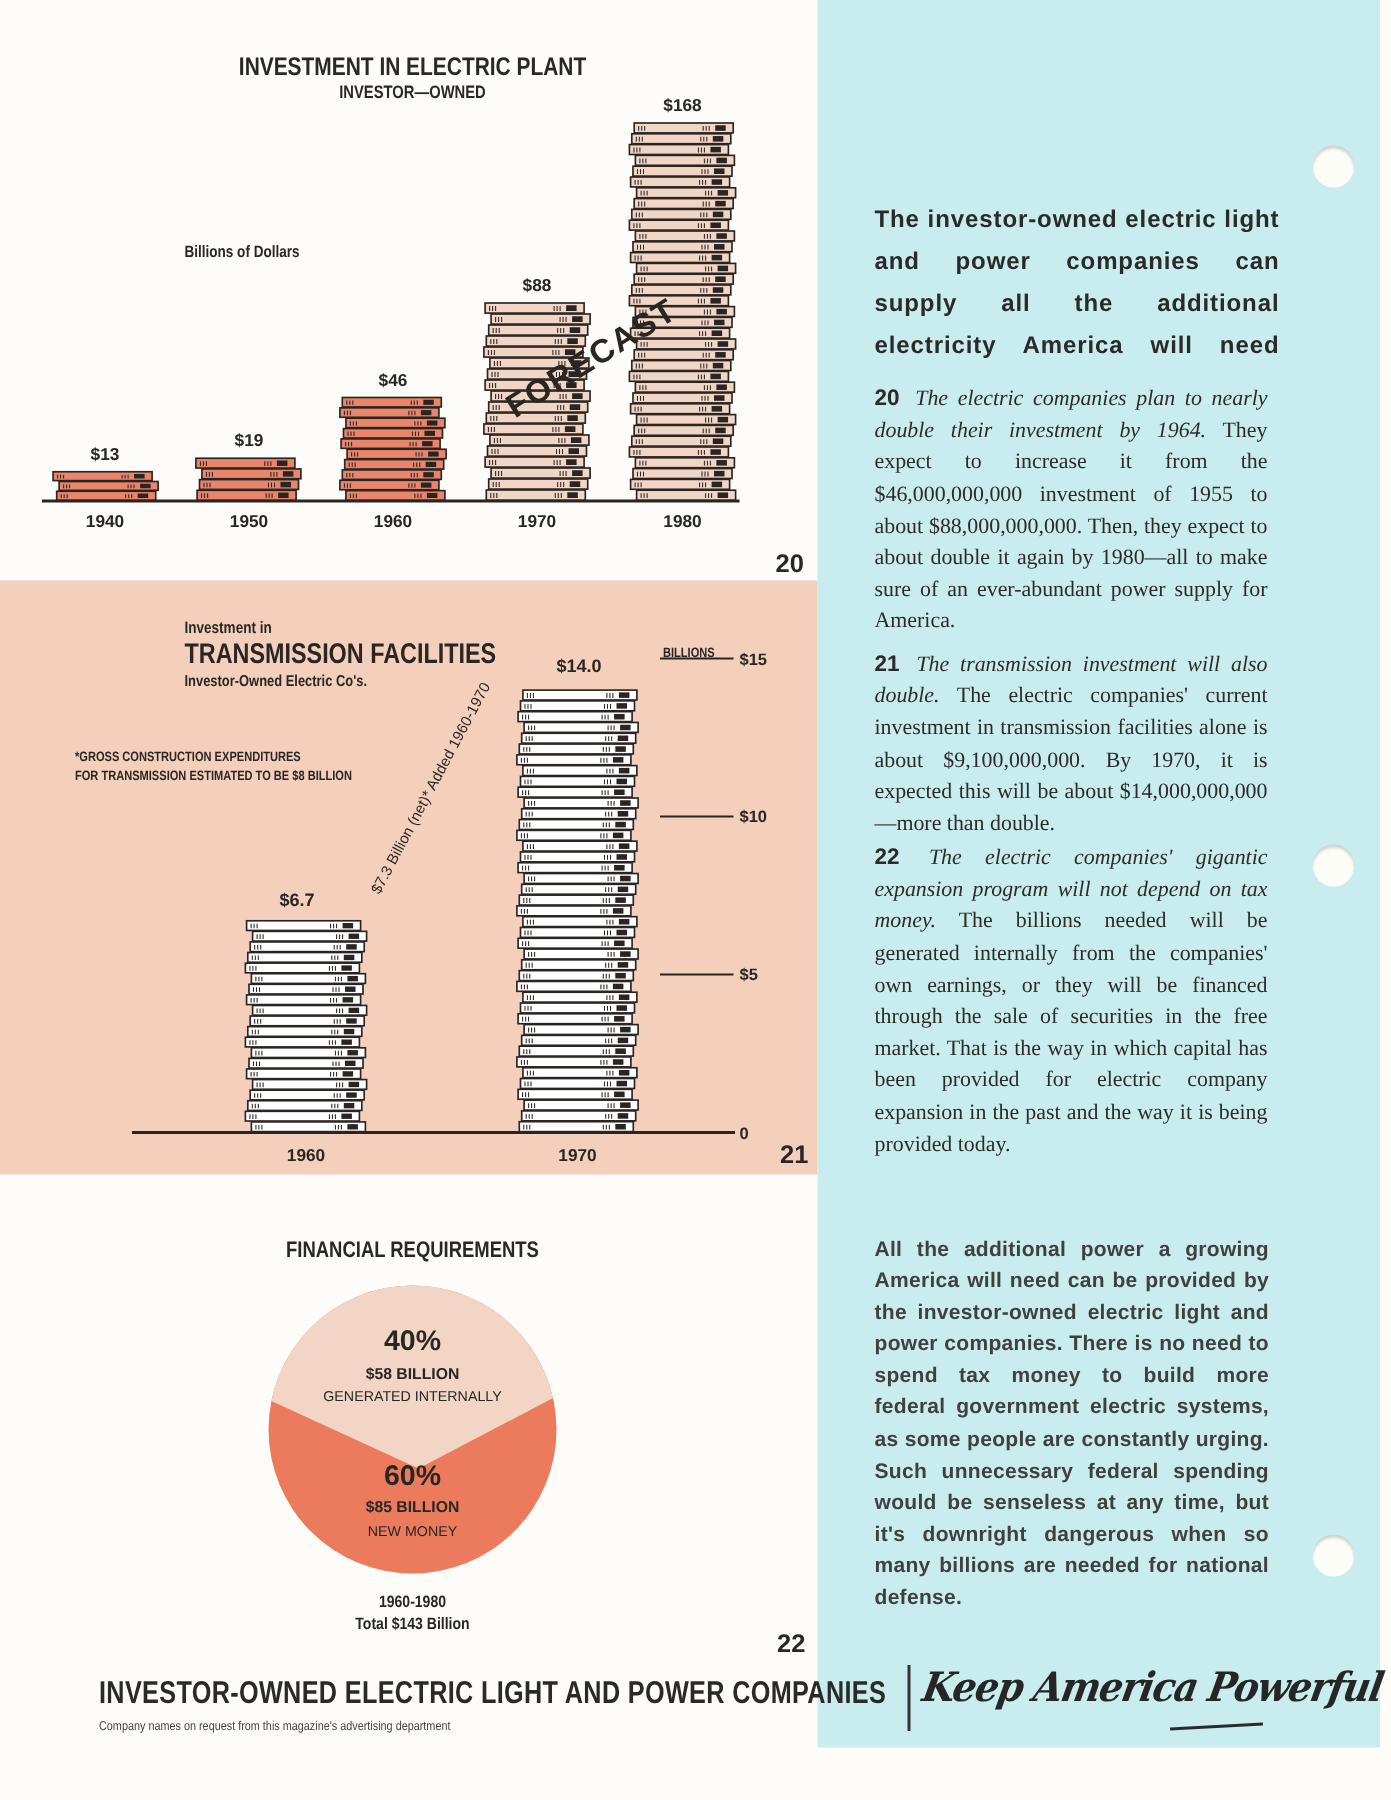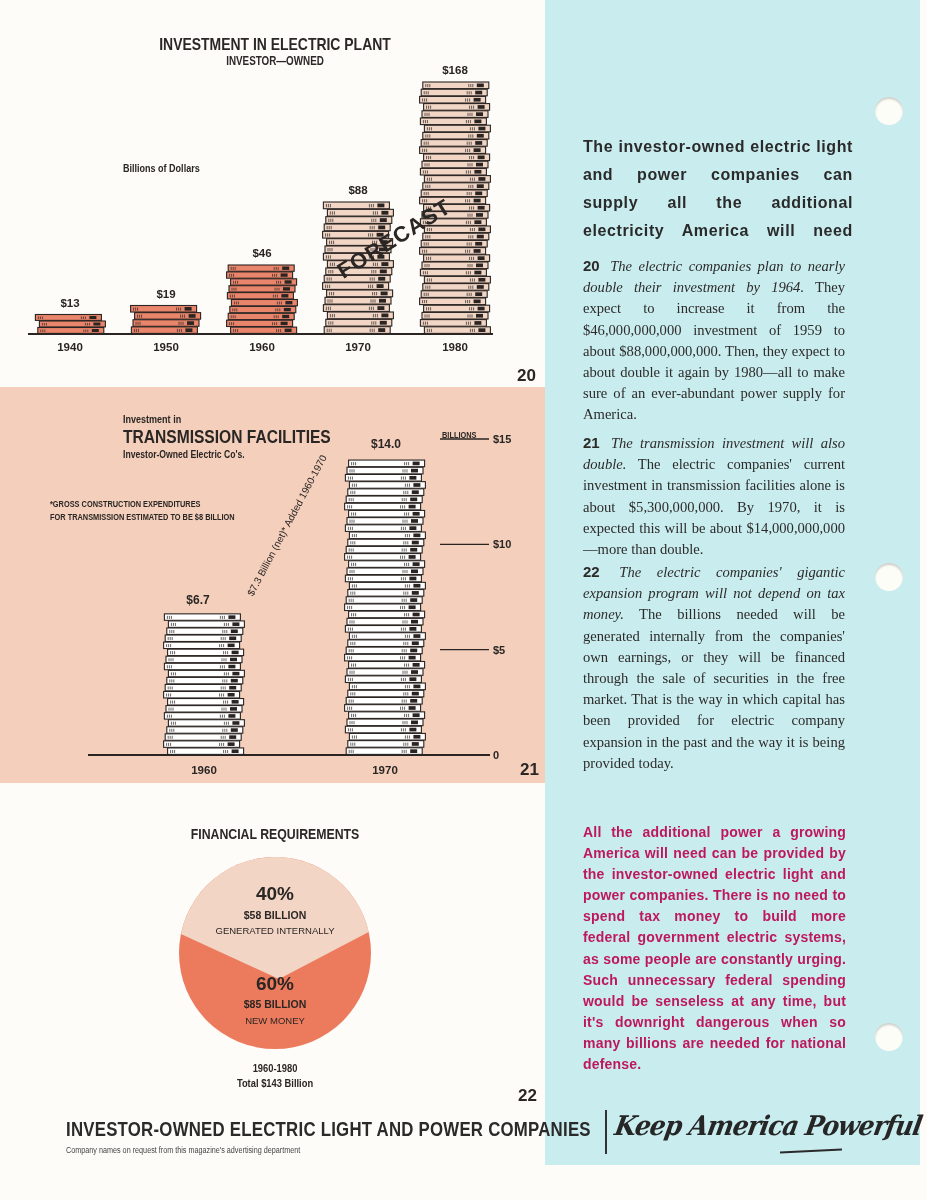--- a/index.html
+++ b/index.html
@@ -30,21 +30,21 @@
   .para {
     position: absolute; left: 38px; width: 262px;
     font-family: "Liberation Serif", serif; font-size: 14.6px; line-height: 21.2px;
     color: #2d2b2a; text-align: justify;
   }
   .para .num { font-family: "Liberation Sans", sans-serif; font-weight: bold; font-size: 15px; margin-right: 4px; }
   .para .lead { font-style: italic; }
   #closing {
     position: absolute; left: 38px; top: 822px; width: 263px;
     font-family: "Liberation Sans", sans-serif; font-weight: bold;
-    font-size: 14px; line-height: 21.1px; color: #be185d; text-align: justify;
+    font-size: 14px; line-height: 21.1px; color: #404040; text-align: justify;
     letter-spacing: 0.2px;
   }
 
   
   .chart-title {
     font-family: "Liberation Sans", sans-serif; font-weight: bold; color: #2b2727;
     transform: scaleX(0.82); transform-origin: center top; white-space: nowrap;
   }
   .cond { transform: scaleX(0.82); transform-origin: left top; white-space: nowrap; }
 
@@ -1207,26 +1207,26 @@
 <div id="right-panel">
   <div class="hole" style="left:330px; top:97px;"></div>
   <div class="hole" style="left:330px; top:563px;"></div>
   <div class="hole" style="left:330px; top:1023px;"></div>
 
   <div id="headline">The investor-owned electric light and power companies can supply all the additional electricity America will need</div>
 
   <div class="para" style="top:255px;">
     <span class="num">20</span>
     <span class="lead">The electric companies plan to nearly double their investment by 1964.</span>
-    <span>They expect to increase it from the $46,000,000,000 investment of 1959 to about $88,000,000,000. Then, they expect to about double it again by 1980—all to make sure of an ever-abundant power supply for America.</span>
+    <span>They expect to increase it from the $46,000,000,000 investment of 1955 to about $88,000,000,000. Then, they expect to about double it again by 1980—all to make sure of an ever-abundant power supply for America.</span>
   </div>
   <div class="para" style="top:432px;">
     <span class="num">21</span>
     <span class="lead">The transmission investment will also double.</span>
-    <span>The electric companies' current investment in transmission facilities alone is about $5,300,000,000. By 1970, it is expected this will be about $14,000,000,000—more than double.</span>
+    <span>The electric companies' current investment in transmission facilities alone is about $9,100,000,000. By 1970, it is expected this will be about $14,000,000,000—more than double.</span>
   </div>
   <div class="para" style="top:561px;">
     <span class="num">22</span>
     <span class="lead">The electric companies' gigantic expansion program will not depend on tax money.</span>
     <span>The billions needed will be generated internally from the companies' own earnings, or they will be financed through the sale of securities in the free market. That is the way in which capital has been provided for electric company expansion in the past and the way it is being provided today.</span>
   </div>
 
   <div id="closing">All the additional power a growing America will need can be provided by the investor-owned electric light and power companies. There is no need to spend tax money to build more federal government electric systems, as some people are constantly urging. Such unnecessary federal spending would be senseless at any time, but it's downright dangerous when so many billions are needed for national defense.</div>
 </div>
 

